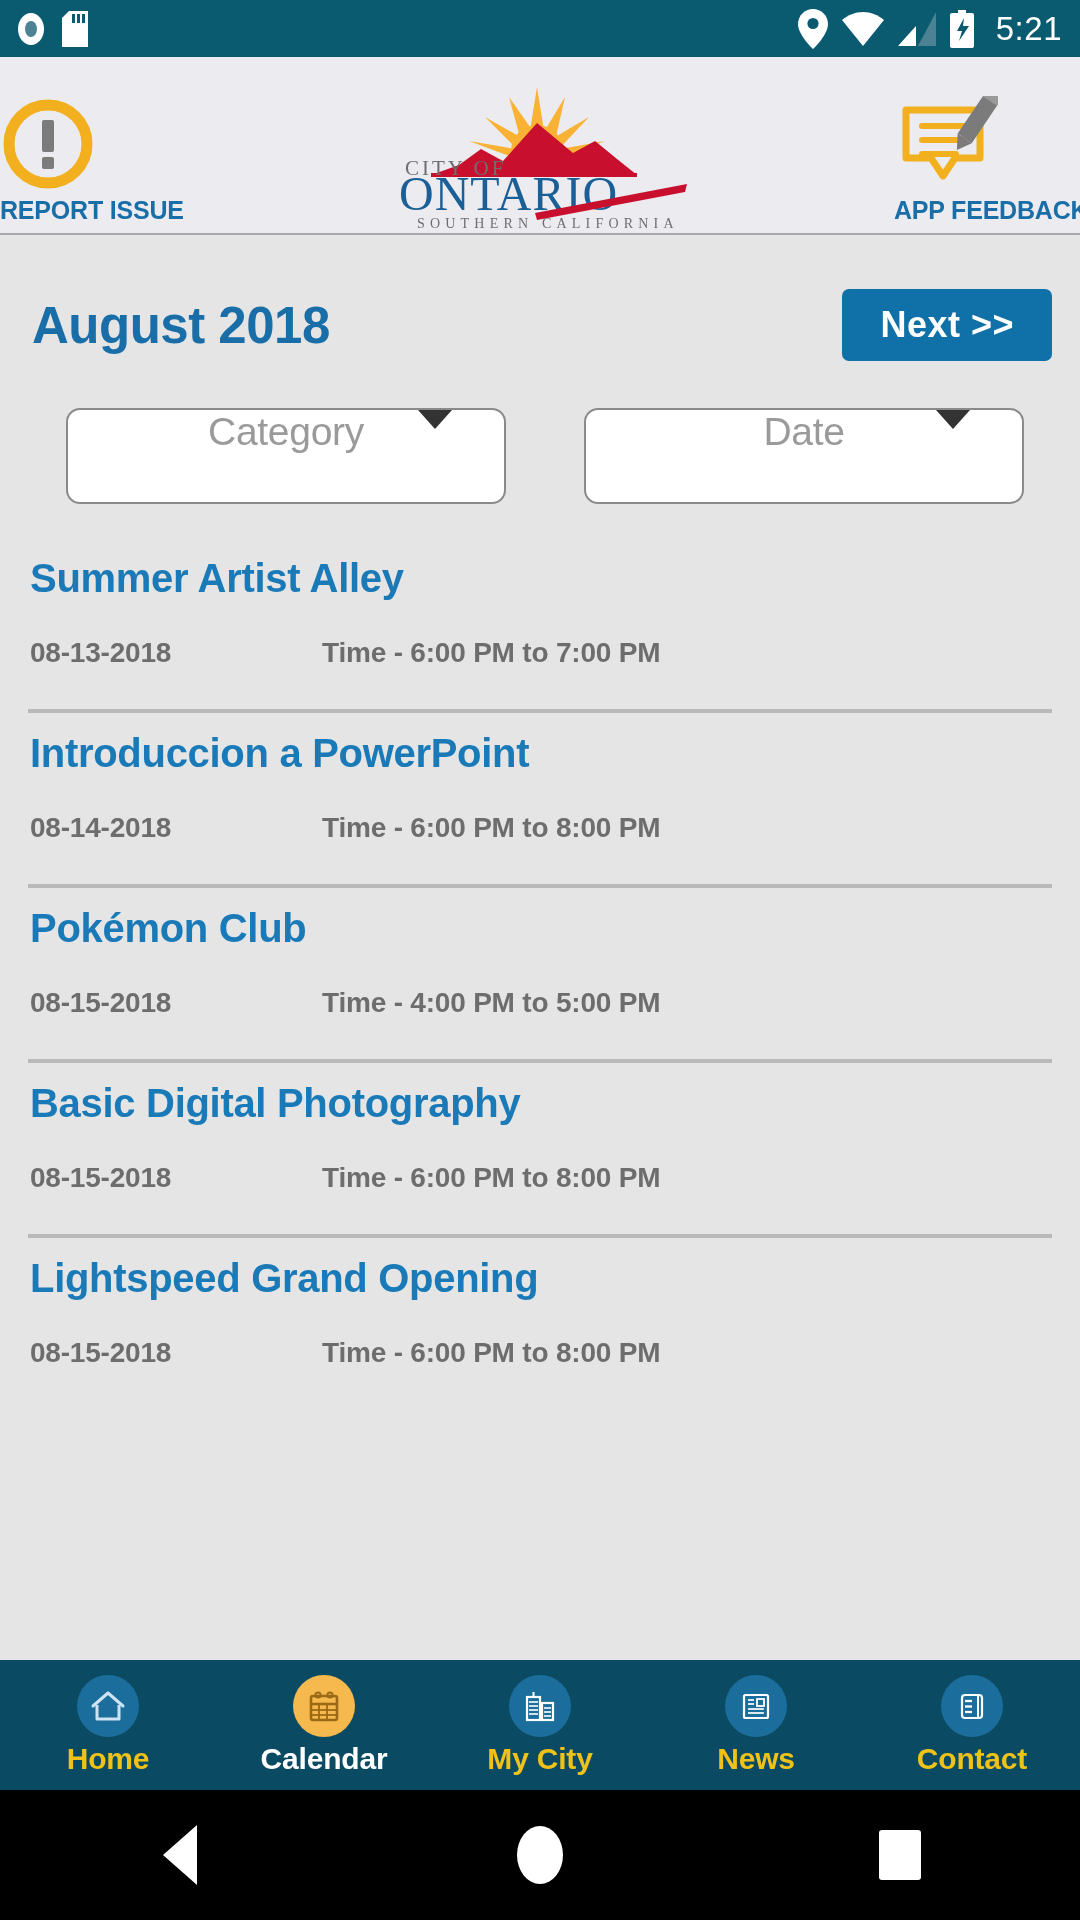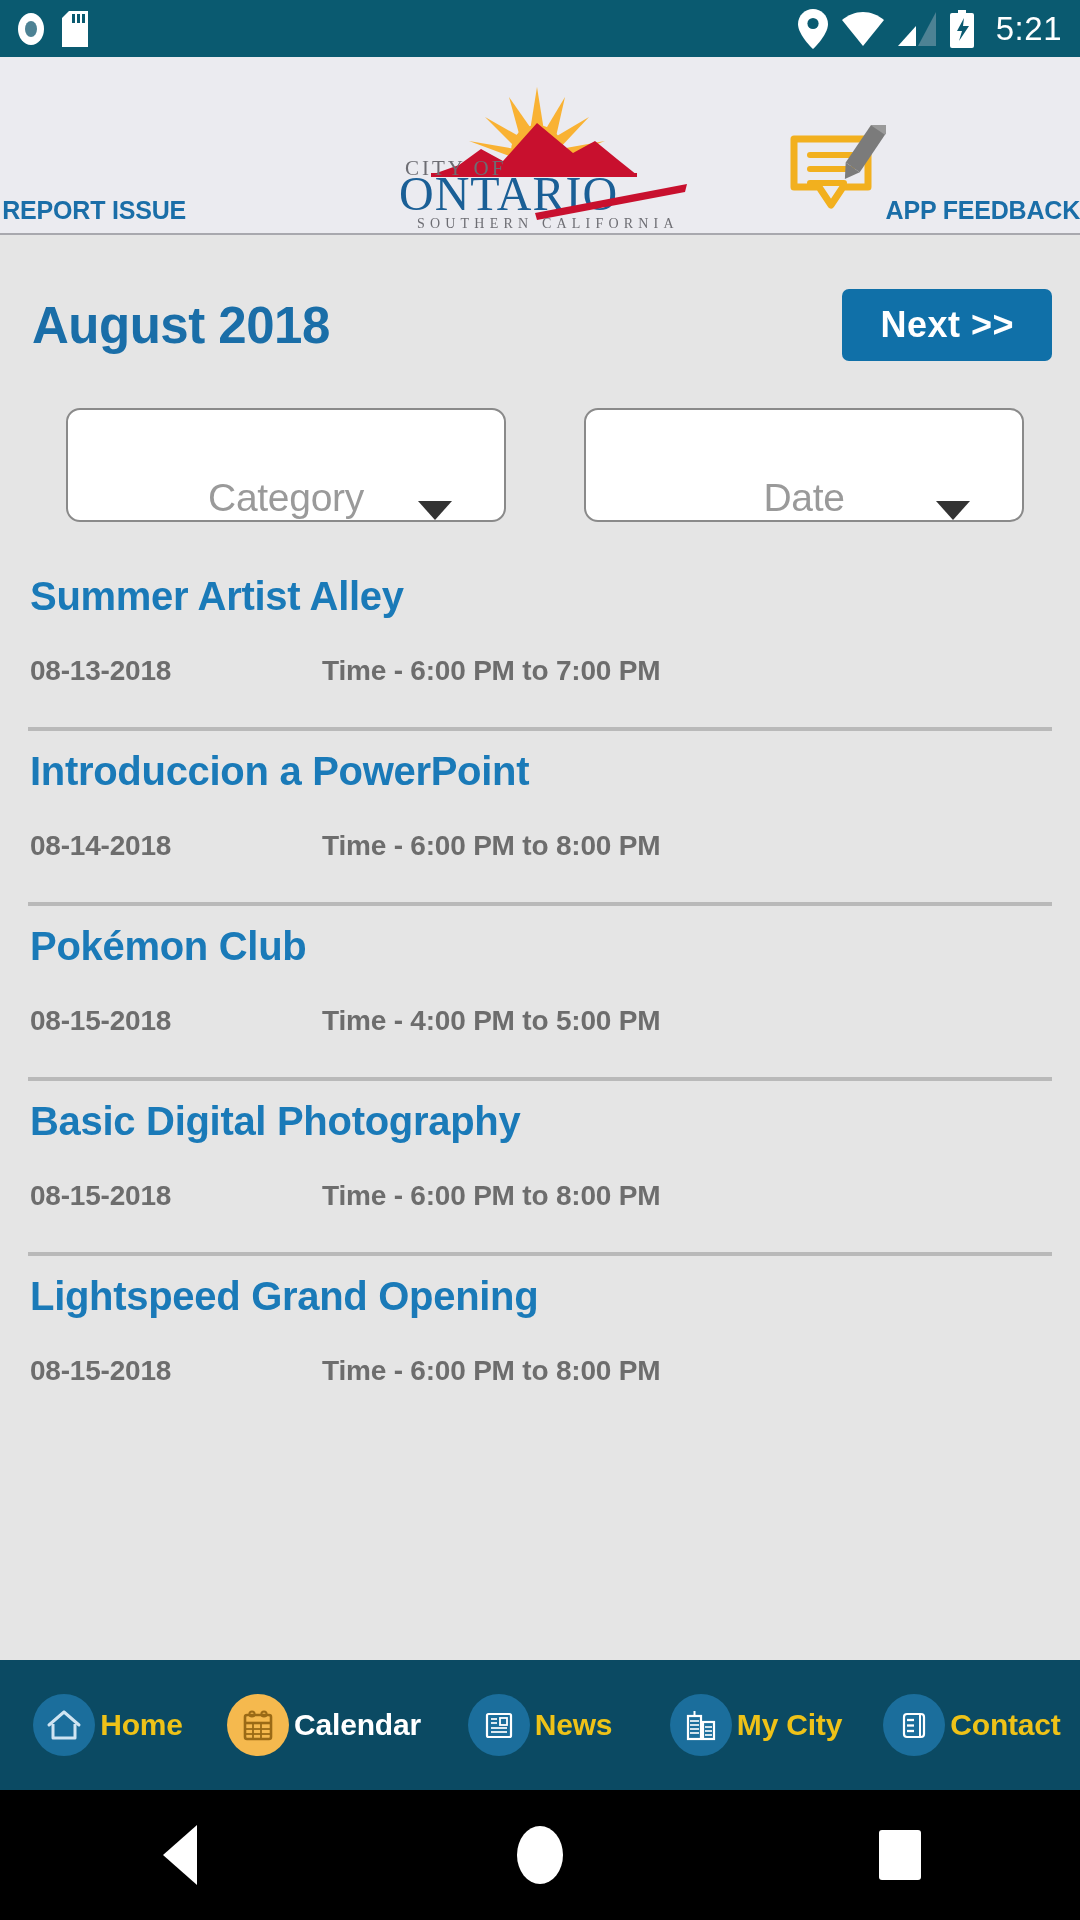--- a/index.html
+++ b/index.html
@@ -23,22 +23,22 @@
     margin-left:8px; line-height:1;
   }
   .icon-svg{ display:block; }
 
   
   .appheader{
     height:178px; background:#ebebf0; display:flex; align-items:flex-end;
     position:relative; border-bottom:2px solid #a8a8ae;
   }
   .hdr-btn{
-    width:186px; height:100%; display:flex; flex-direction:row;
-    align-items:flex-end; justify-content:flex-end; padding-bottom:8px;
+    width:186px; height:100%; display:flex; flex-direction:column;
+    align-items:flex-start; justify-content:flex-end; padding-bottom:8px;
   }
   .hdr-btn .lbl{
     color:#1a6ea8; font-weight:bold; font-size:25px; letter-spacing:-0.2px;
     font-stretch:condensed; white-space:nowrap;
   }
   .hdr-icon{ height:104px; display:flex; align-items:center; justify-content:center; }
   .logo-wrap{
     flex:1; display:flex; align-items:flex-end; justify-content:center;
     height:100%; padding-bottom:4px;
   }
@@ -54,22 +54,22 @@
   }
   .next-btn{
     background:#1070a8; color:#fff; border:none; border-radius:7px;
     font-size:36px; font-weight:bold; font-stretch:condensed;
     padding:18px 38px; line-height:1; cursor:pointer; letter-spacing:0.5px;
   }
 
   
   .filterrow{ display:flex; gap:78px; padding:47px 56px 0 66px; }
   .dropdown{
-    flex:1; height:114px; border:2px solid #8a8a8a; border-radius:14px;
-    background:#fff; display:flex; align-items:flex-end; justify-content:center;
+    flex:1; height:96px; border:2px solid #8a8a8a; border-radius:14px;
+    background:#fff; display:flex; align-items:flex-start; justify-content:center;
     position:relative; cursor:pointer;
   }
   .dd-label{
     color:#9a9a9a; font-size:39px; font-weight:500; font-stretch:condensed;
     letter-spacing:-0.3px;
   }
   .dd-caret{
     position:absolute; right:52px; width:0; height:0;
     border-left:17px solid transparent; border-right:17px solid transparent;
     border-top:19px solid #333333;
@@ -92,21 +92,21 @@
     height:4px; background:#b9b9b9; margin-top:40px;
   }
   .event:last-child .event-sep{ display:none; }
 
   
   .bottomnav{
     position:absolute; left:0; bottom:130px; width:1080px; height:130px;
     background:#0b4a63; display:flex; align-items:center;
   }
   .navitem{
-    flex:1; display:flex; flex-direction:row; align-items:center;
+    flex:1; display:flex; flex-direction:column; align-items:center;
     justify-content:center; gap:5px; cursor:pointer;
   }
   .navcircle{
     width:62px; height:62px; border-radius:50%; background:#1b6e9c;
     display:flex; align-items:center; justify-content:center;
   }
   .navcircle.active{ background:#f5b94e; }
   .navlabel{
     font-size:30px; font-weight:bold; font-stretch:condensed;
     color:#f3c породы; letter-spacing:-0.2px;
@@ -327,52 +327,52 @@
           <line x1="6" y1="23" x2="32" y2="23" stroke="#9a6a16" stroke-width="1.8"></line>
           <line x1="6" y1="28" x2="32" y2="28" stroke="#9a6a16" stroke-width="1.8"></line>
         </svg>
       </div>
       <div class="navlabel active">Calendar</div>
     </div>
 
     <div class="navitem">
       <div class="navcircle">
         <svg width="38" height="38" viewBox="0 0 38 38">
-          <rect x="7" y="8" width="24" height="23" rx="1.5" fill="none" stroke="#fff" stroke-width="2.2"></rect>
-          <rect x="20" y="12" width="7" height="7" fill="none" stroke="#fff" stroke-width="1.8"></rect>
-          <line x1="11" y1="13" x2="17" y2="13" stroke="#fff" stroke-width="1.7"></line>
-          <line x1="11" y1="17" x2="17" y2="17" stroke="#fff" stroke-width="1.7"></line>
-          <line x1="11" y1="22" x2="27" y2="22" stroke="#fff" stroke-width="1.7"></line>
-          <line x1="11" y1="26" x2="27" y2="26" stroke="#fff" stroke-width="1.7"></line>
-        </svg>
-      </div>
-      <div class="navlabel">News</div>
-    </div>
-
-    <div class="navitem">
-      <div class="navcircle">
-        <svg width="38" height="38" viewBox="0 0 38 38">
           <rect x="6" y="10" width="13" height="23" fill="none" stroke="#ffffff" stroke-width="2.2"></rect>
           <rect x="21" y="16" width="11" height="17" fill="none" stroke="#ffffff" stroke-width="2.2"></rect>
           <line x1="12.5" y1="5" x2="12.5" y2="10" stroke="#fff" stroke-width="2"></line>
           <line x1="8" y1="15" x2="17" y2="15" stroke="#fff" stroke-width="1.6"></line>
           <line x1="8" y1="19" x2="17" y2="19" stroke="#fff" stroke-width="1.6"></line>
           <line x1="8" y1="23" x2="17" y2="23" stroke="#fff" stroke-width="1.6"></line>
           <line x1="8" y1="27" x2="17" y2="27" stroke="#fff" stroke-width="1.6"></line>
           <line x1="23" y1="21" x2="30" y2="21" stroke="#fff" stroke-width="1.6"></line>
           <line x1="23" y1="25" x2="30" y2="25" stroke="#fff" stroke-width="1.6"></line>
           <line x1="23" y1="29" x2="30" y2="29" stroke="#fff" stroke-width="1.6"></line>
         </svg>
       </div>
       <div class="navlabel">My City</div>
     </div>
 
     <div class="navitem">
       <div class="navcircle">
         <svg width="38" height="38" viewBox="0 0 38 38">
+          <rect x="7" y="8" width="24" height="23" rx="1.5" fill="none" stroke="#fff" stroke-width="2.2"></rect>
+          <rect x="20" y="12" width="7" height="7" fill="none" stroke="#fff" stroke-width="1.8"></rect>
+          <line x1="11" y1="13" x2="17" y2="13" stroke="#fff" stroke-width="1.7"></line>
+          <line x1="11" y1="17" x2="17" y2="17" stroke="#fff" stroke-width="1.7"></line>
+          <line x1="11" y1="22" x2="27" y2="22" stroke="#fff" stroke-width="1.7"></line>
+          <line x1="11" y1="26" x2="27" y2="26" stroke="#fff" stroke-width="1.7"></line>
+        </svg>
+      </div>
+      <div class="navlabel">News</div>
+    </div>
+
+    <div class="navitem">
+      <div class="navcircle">
+        <svg width="38" height="38" viewBox="0 0 38 38">
           <rect x="9" y="8" width="20" height="23" rx="3" fill="none" stroke="#fff" stroke-width="2.2"></rect>
           <line x1="25" y1="8" x2="25" y2="31" stroke="#fff" stroke-width="2"></line>
           <line x1="12" y1="14" x2="19" y2="14" stroke="#fff" stroke-width="2.3"></line>
           <line x1="12" y1="19.5" x2="19" y2="19.5" stroke="#fff" stroke-width="2.3"></line>
           <line x1="12" y1="25" x2="19" y2="25" stroke="#fff" stroke-width="2.3"></line>
         </svg>
       </div>
       <div class="navlabel">Contact</div>
     </div>
   </div>

